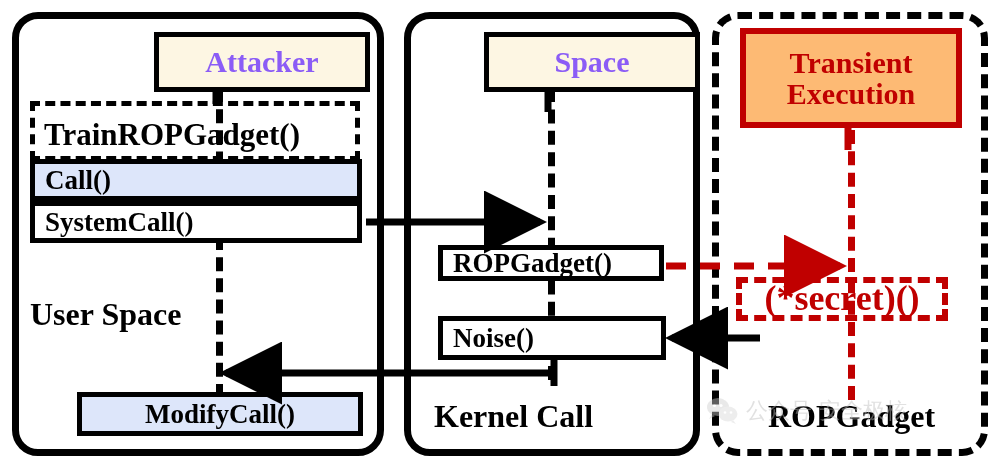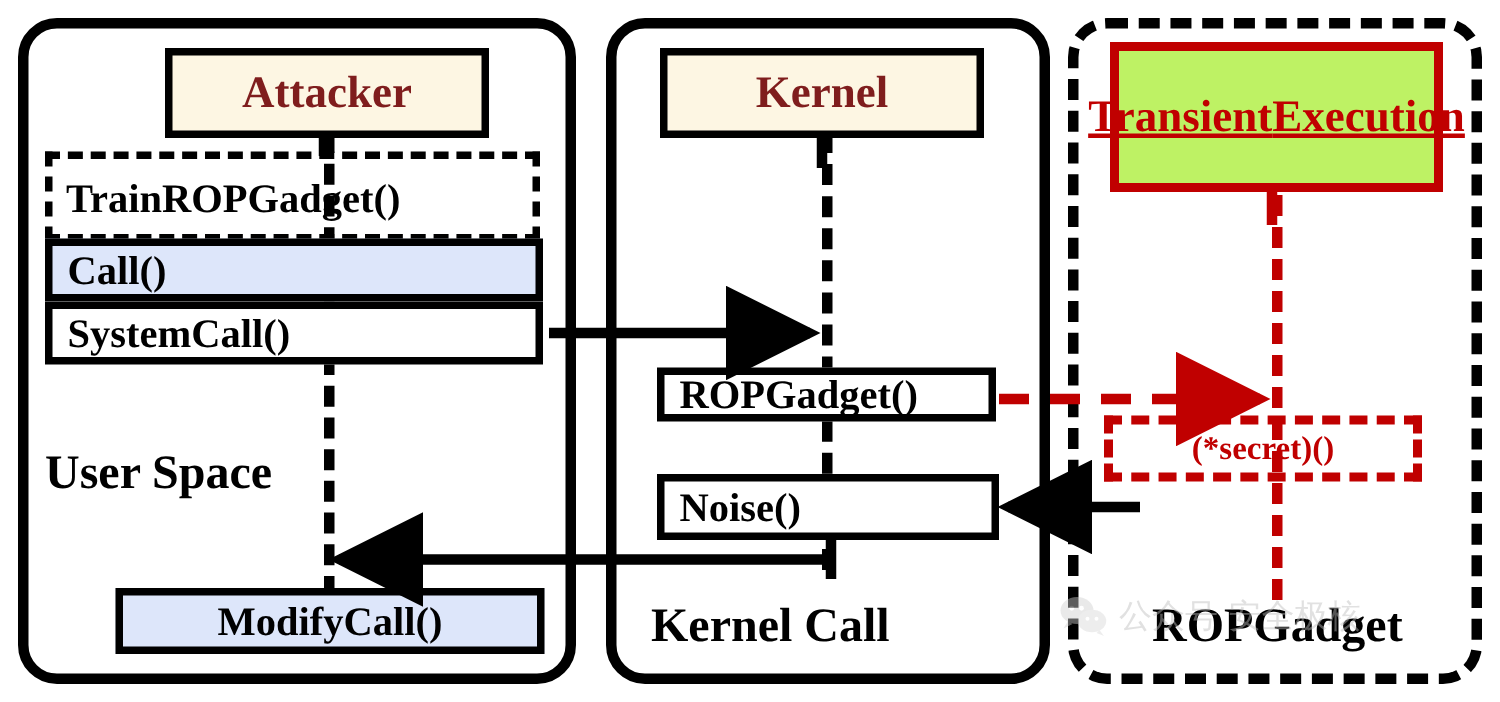--- a/index.html
+++ b/index.html
@@ -15,26 +15,26 @@
   
   .lifeline{position:absolute;width:0;border-left-width:7px;border-left-style:dashed;}
   .lifeline.black{border-left-color:#000;}
   .lifeline.red{border-left-color:#c00000;}
 
   
   .box{position:absolute;box-sizing:border-box;display:flex;align-items:center;
        font-weight:bold;line-height:1.05;}
   .box.center{justify-content:center;text-align:center;}
   .box.left{justify-content:flex-start;}
-  .actor{border:5px solid #000;background:#fdf6e3;font-size:30px;color:#7f1d1d;}
+  .actor{border:5px solid #000;background:#fdf6e3;font-size:30px;color:#8b5cf6;margin-left:44px;}
   .meth{border:5px solid #000;background:#ffffff;font-size:27px;color:#000;padding-left:10px;}
   .meth.blue{background:#dde6fa;}
-  .redbox{border:6px solid #c00000;background:#bef264;color:#c00000;font-size:30px;
-          flex-direction:row;justify-content:center;text-decoration:underline;}
-  .reddash{border:6px dashed #c00000;background:transparent;color:#c00000;font-size:22px;}
+  .redbox{border:6px solid #c00000;background:#fdba74;color:#c00000;font-size:30px;
+          flex-direction:column;justify-content:center;}
+  .reddash{border:6px dashed #c00000;background:transparent;color:#c00000;font-size:36px;}
   .dashgroup{position:absolute;box-sizing:border-box;border:5px dashed #000;background:transparent;}
 
   
   .label{position:absolute;font-weight:bold;color:#000;white-space:nowrap;}
 
   
   .arrows{position:absolute;left:0;top:0;width:1000px;height:468px;pointer-events:none;}
 
   
   .wm{position:absolute;display:flex;align-items:center;gap:6px;opacity:.45;}
@@ -52,37 +52,37 @@
 
   <div class="lifeline black" style="left:216px;top:88px;height:310px;"></div>
   <div class="lifeline black" style="left:548px;top:88px;height:292px;"></div>
   <div class="lifeline red" style="left:848px;top:130px;height:270px;"></div>
 
   <div class="box actor center" style="left:110px;top:32px;width:216px;height:60px;">
     <span>Attacker</span>
   </div>
 
   <div class="dashgroup" style="left:30px;top:101px;width:330px;height:60px;"></div>
-  <div class="label" style="left:44px;top:117px;font-size:27px;text-align:center;">TrainROPGadget()</div>
+  <div class="label" style="left:44px;top:117px;font-size:31px;text-align:center;">TrainROPGadget()</div>
 
   <div class="box meth blue left" style="left:30px;top:159px;width:332px;height:42px;">
     <span>Call()</span>
   </div>
   <div class="box meth left" style="left:30px;top:201px;width:332px;height:42px;">
     <span>SystemCall()</span>
   </div>
 
   <div class="label" style="left:30px;top:296px;font-size:32px;">User Space</div>
 
   <div class="box meth blue center" style="left:77px;top:392px;width:286px;height:44px;padding-left:0;">
     <span>ModifyCall()</span>
   </div>
 
   <div class="box actor center" style="left:440px;top:32px;width:216px;height:60px;">
-    <span>Kernel</span>
+    <span>Space</span>
   </div>
 
   <div class="box meth left" style="left:438px;top:245px;width:226px;height:36px;">
     <span>ROPGadget()</span>
   </div>
   <div class="box meth left" style="left:438px;top:316px;width:228px;height:44px;">
     <span>Noise()</span>
   </div>
 
   <div class="label" style="left:434px;top:398px;font-size:32px;">Kernel Call</div>

